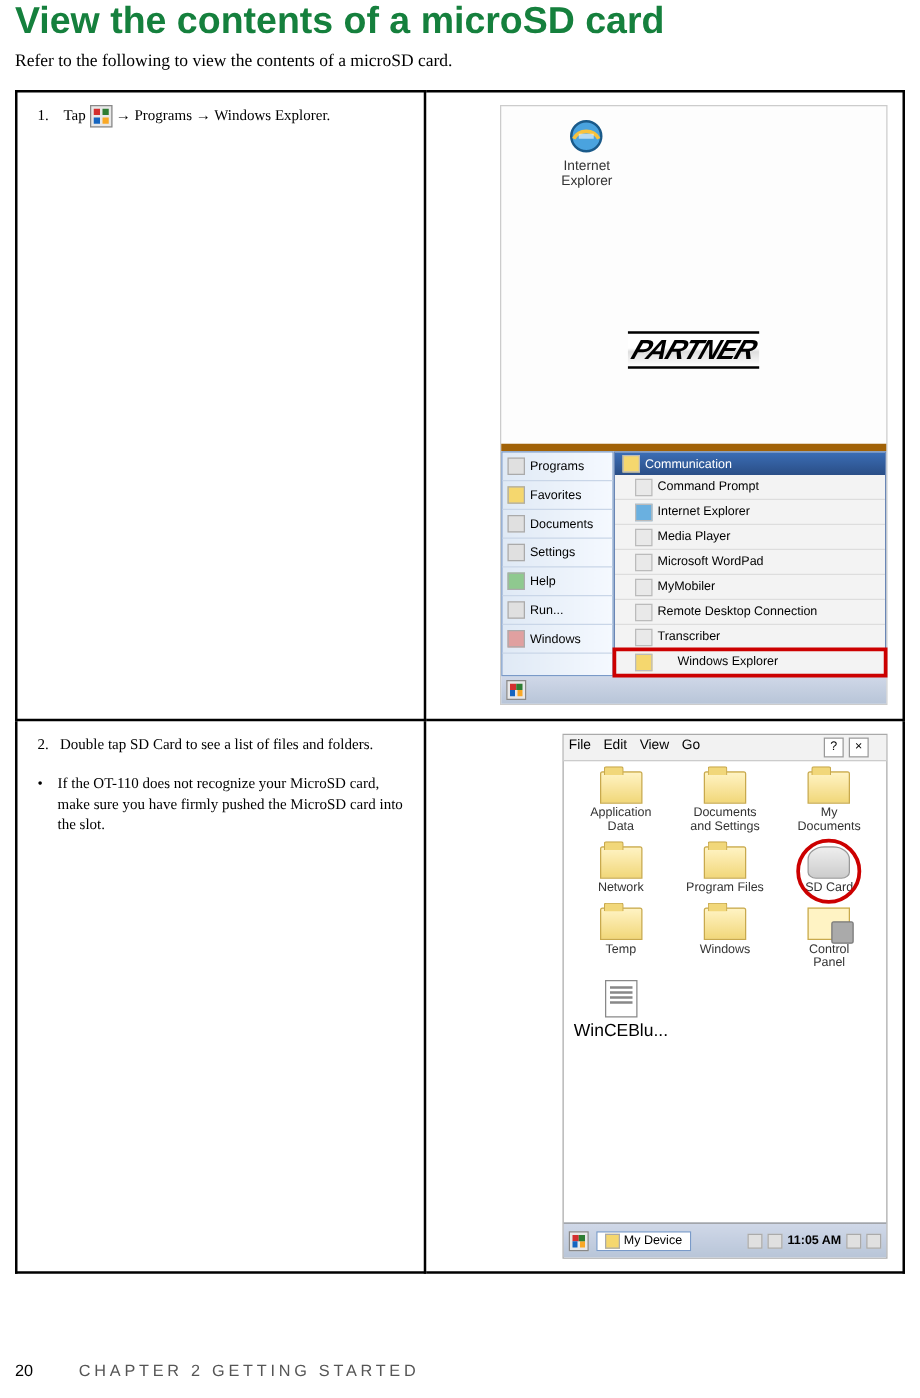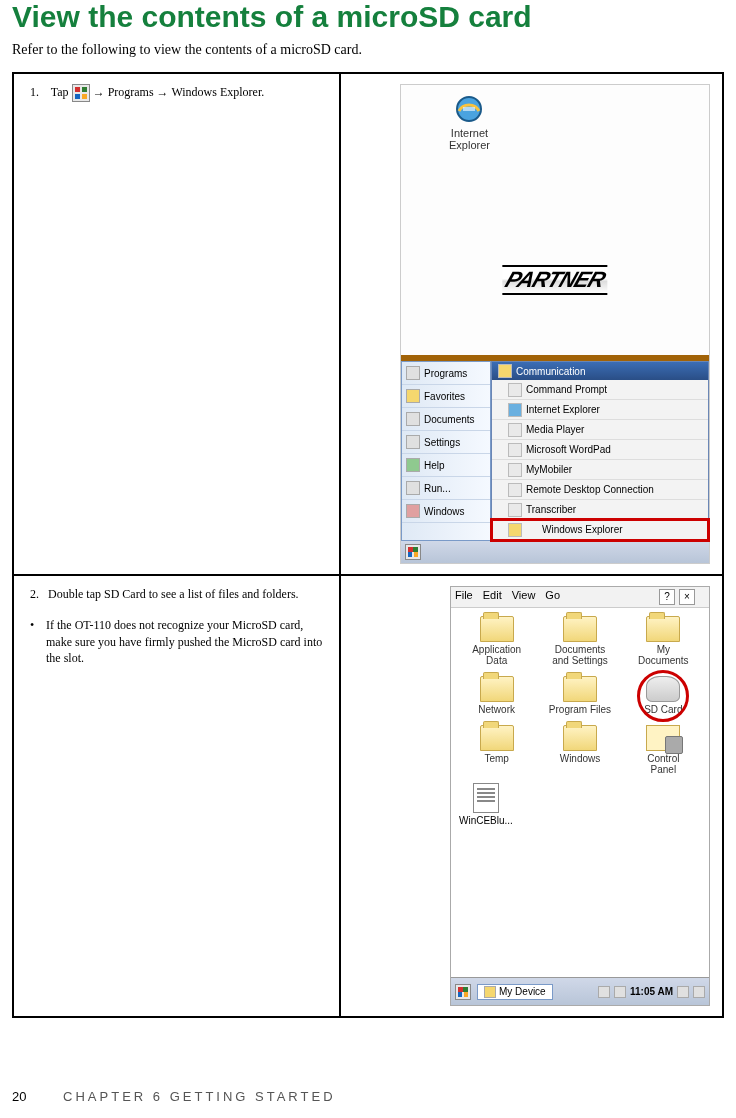--- a/index.html
+++ b/index.html
@@ -136,21 +136,21 @@
   .folder-ico { width: 34px; height: 26px; margin: 0 auto 2px auto; background: linear-gradient(180deg,#fff3c4,#f1d77a); border:1px solid #c8a94d; border-radius: 2px 2px 0 0; position:relative; }
   .folder-ico::before { content:""; position:absolute; top:-5px; left:2px; width:14px; height:6px; background:#f1d77a; border:1px solid #c8a94d; border-bottom:none; border-radius:2px 2px 0 0; }
   .sd-ico { width: 34px; height: 26px; margin: 0 auto 2px auto; background: linear-gradient(180deg,#eee,#ccc); border:1px solid #999; border-radius:40% 40% 20% 20%; }
   .cp-ico { width: 34px; height: 26px; margin: 0 auto 2px auto; background: #fff3c4; border:1px solid #c8a94d; position:relative; }
   .cp-ico::after { content:""; position:absolute; right:-4px; bottom:-4px; width:16px; height:16px; background:#aaa; border:1px solid #777; border-radius:2px; }
   .file-ico { width: 26px; height: 30px; margin: 0 auto 2px auto; background:#fff; border:1px solid #888; position:relative; }
   .file-ico::before { content:""; position:absolute; left:3px; top:4px; right:3px; height:2px; background:#888; box-shadow: 0 4px 0 #888, 0 8px 0 #888, 0 12px 0 #888; }
   .sd-wrap { position: relative; }
   .red-circle { position: absolute; top: -6px; left: 50%; transform:translateX(-50%); width: 52px; height: 52px; border: 3px solid #cc0000; border-radius: 50%; }
   .shot2 .bottom-file { padding: 4px 8px 40px 8px; text-align:left; }
-  .shot2 .bottom-file .fwrap { display:inline-block; font-size:10px; }
+  .shot2 .bottom-file .fwrap { display:inline-block; font-size:14px; }
   .shot2 .taskbar2 {
     position: absolute; bottom:0; left:0; right:0;
     height: 28px; background: linear-gradient(180deg,#d0d8e8,#b8c5d8);
     display:flex; align-items:center; padding:0 4px; font-size:10px; gap:6px;
     border-top:1px solid #999;
   }
   .taskbar2 .start-icon { width:16px; height:16px; }
   .taskbar2 .tab { background:#fff; border:1px solid #7a9ac8; padding:1px 6px; display:flex; align-items:center; gap:3px; }
   .taskbar2 .tab .sm-ico { width:12px; height:12px; }
   .taskbar2 .spacer { flex:1; }
@@ -380,14 +380,14 @@
           </span>
         </div>
       </div>
     </td>
   </tr>
 </tbody>
   </table>
 
 <div class="footer">
   <span class="pg">20</span>
-  <span>CHAPTER 6 GETTING STARTED</span>
+  <span>CHAPTER 2 GETTING STARTED</span>
 </div>
 
 </body></html>

